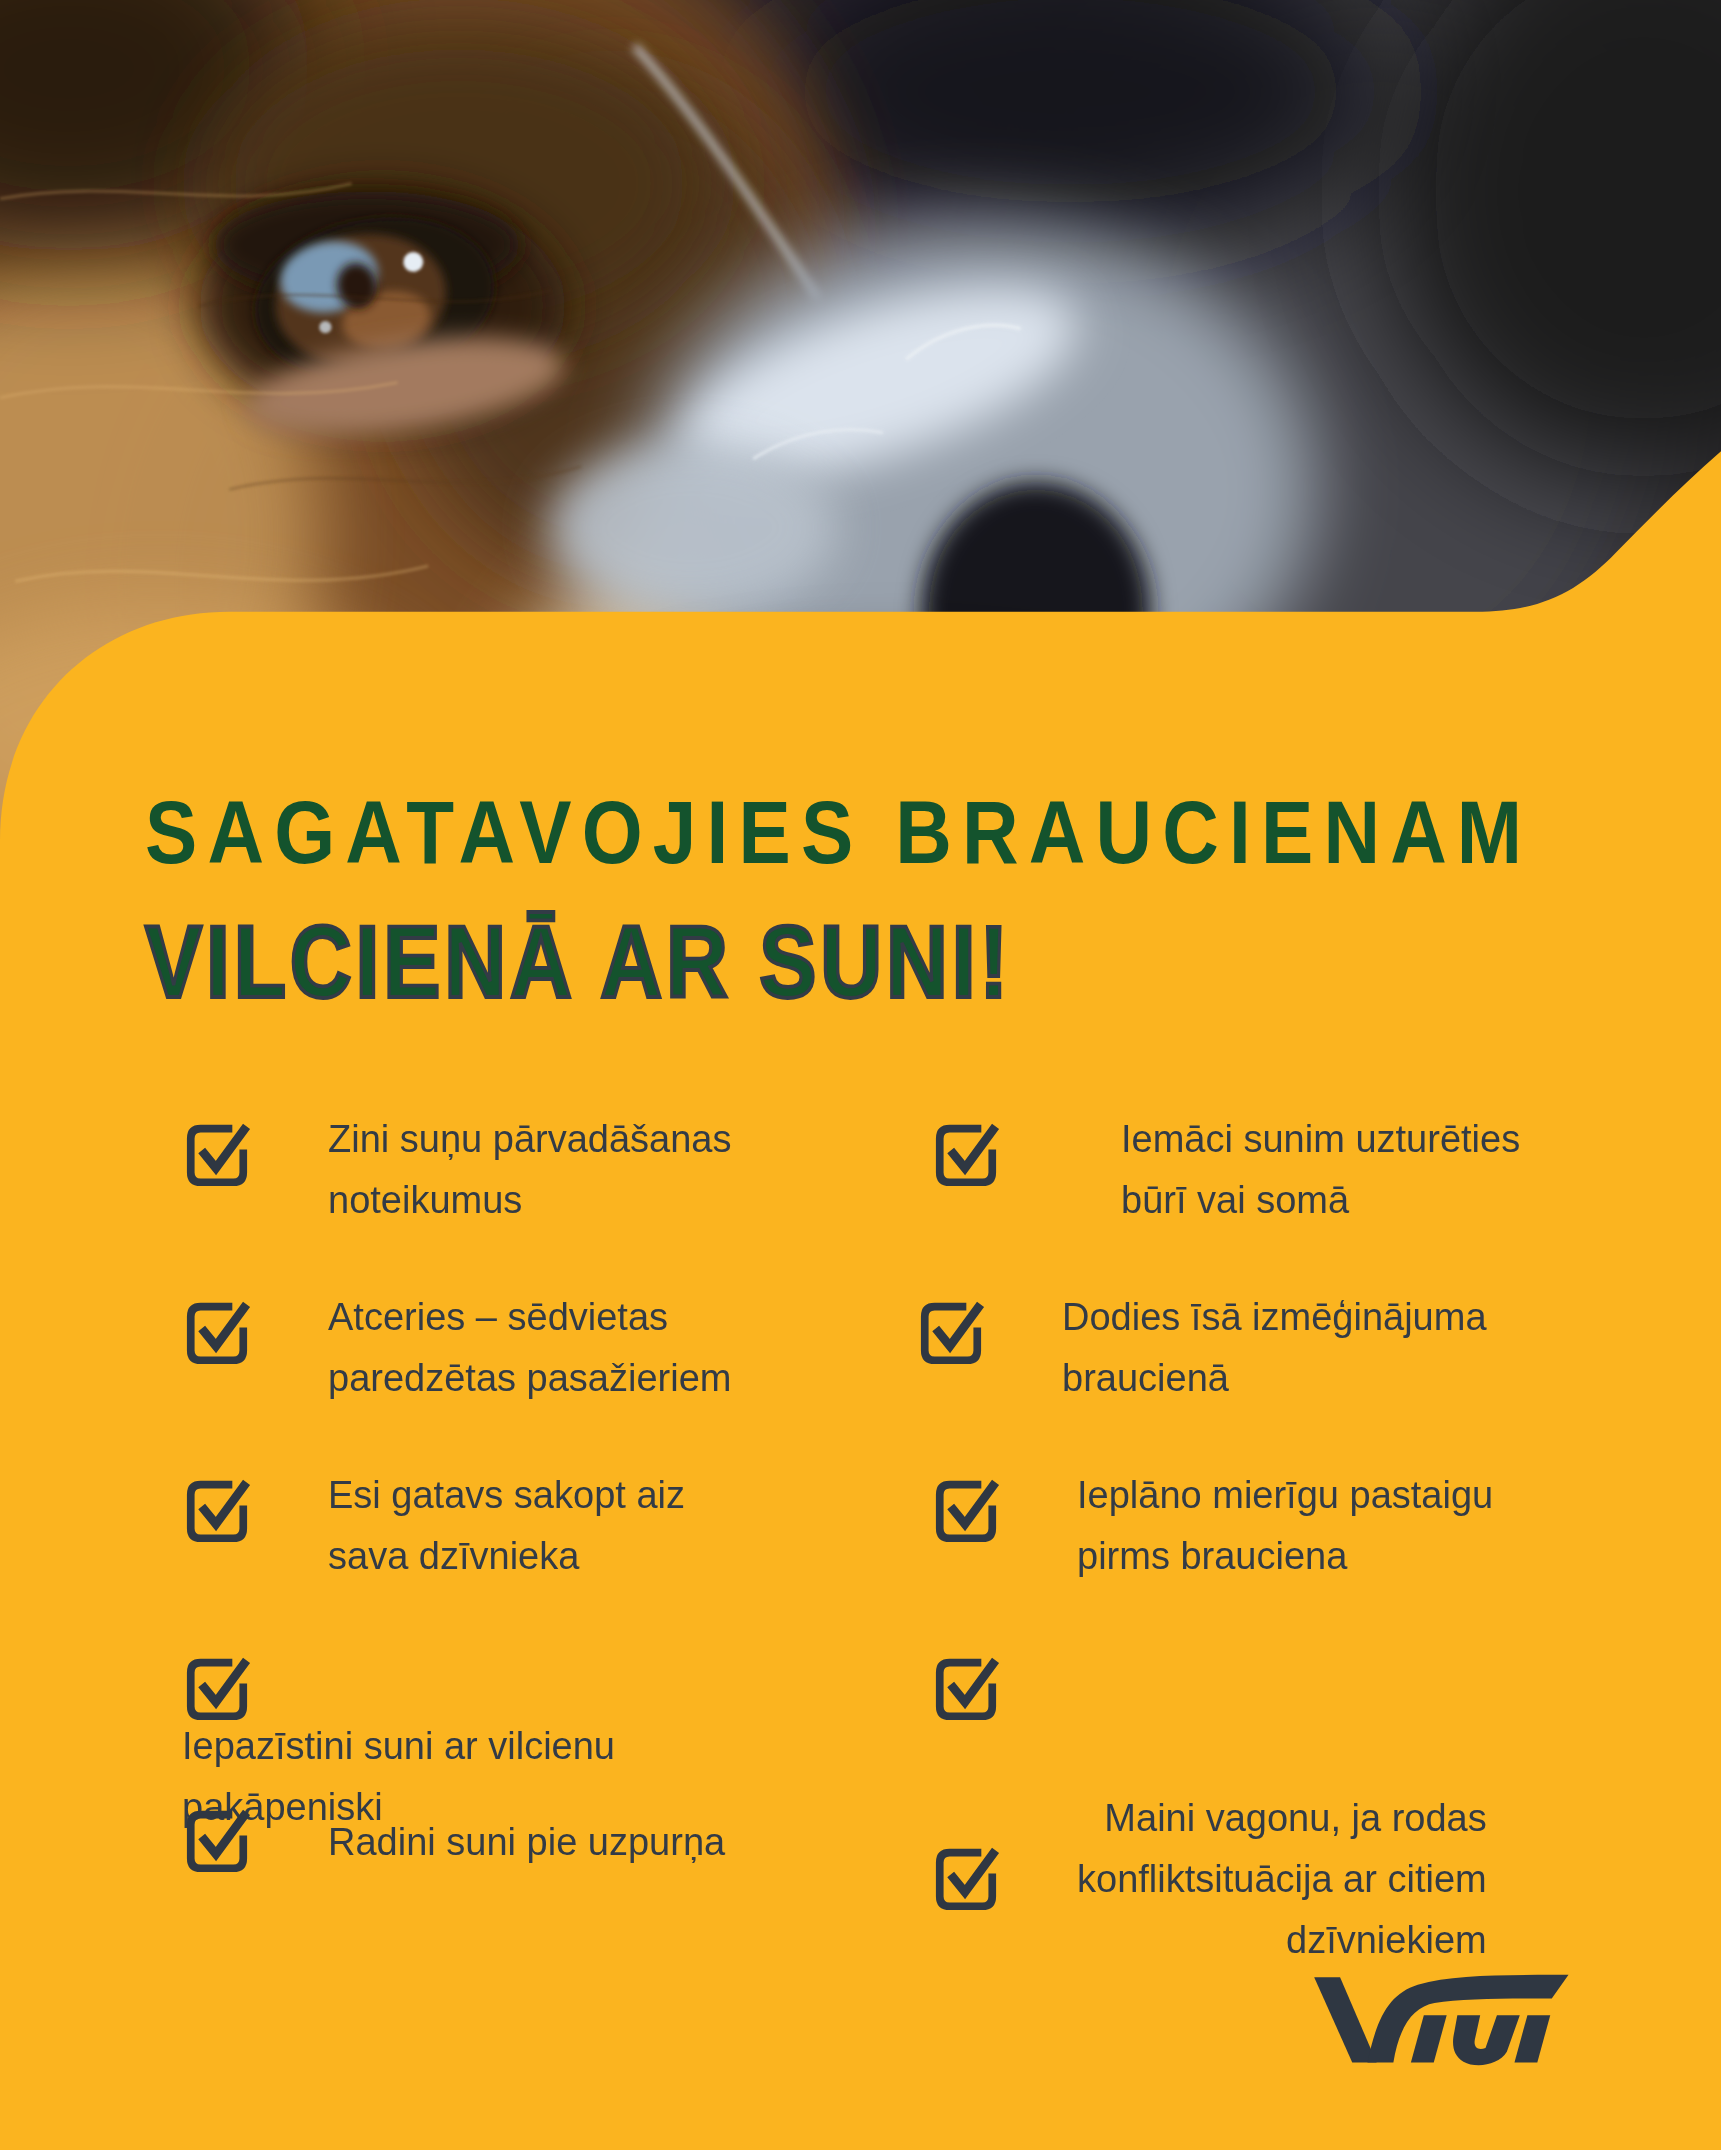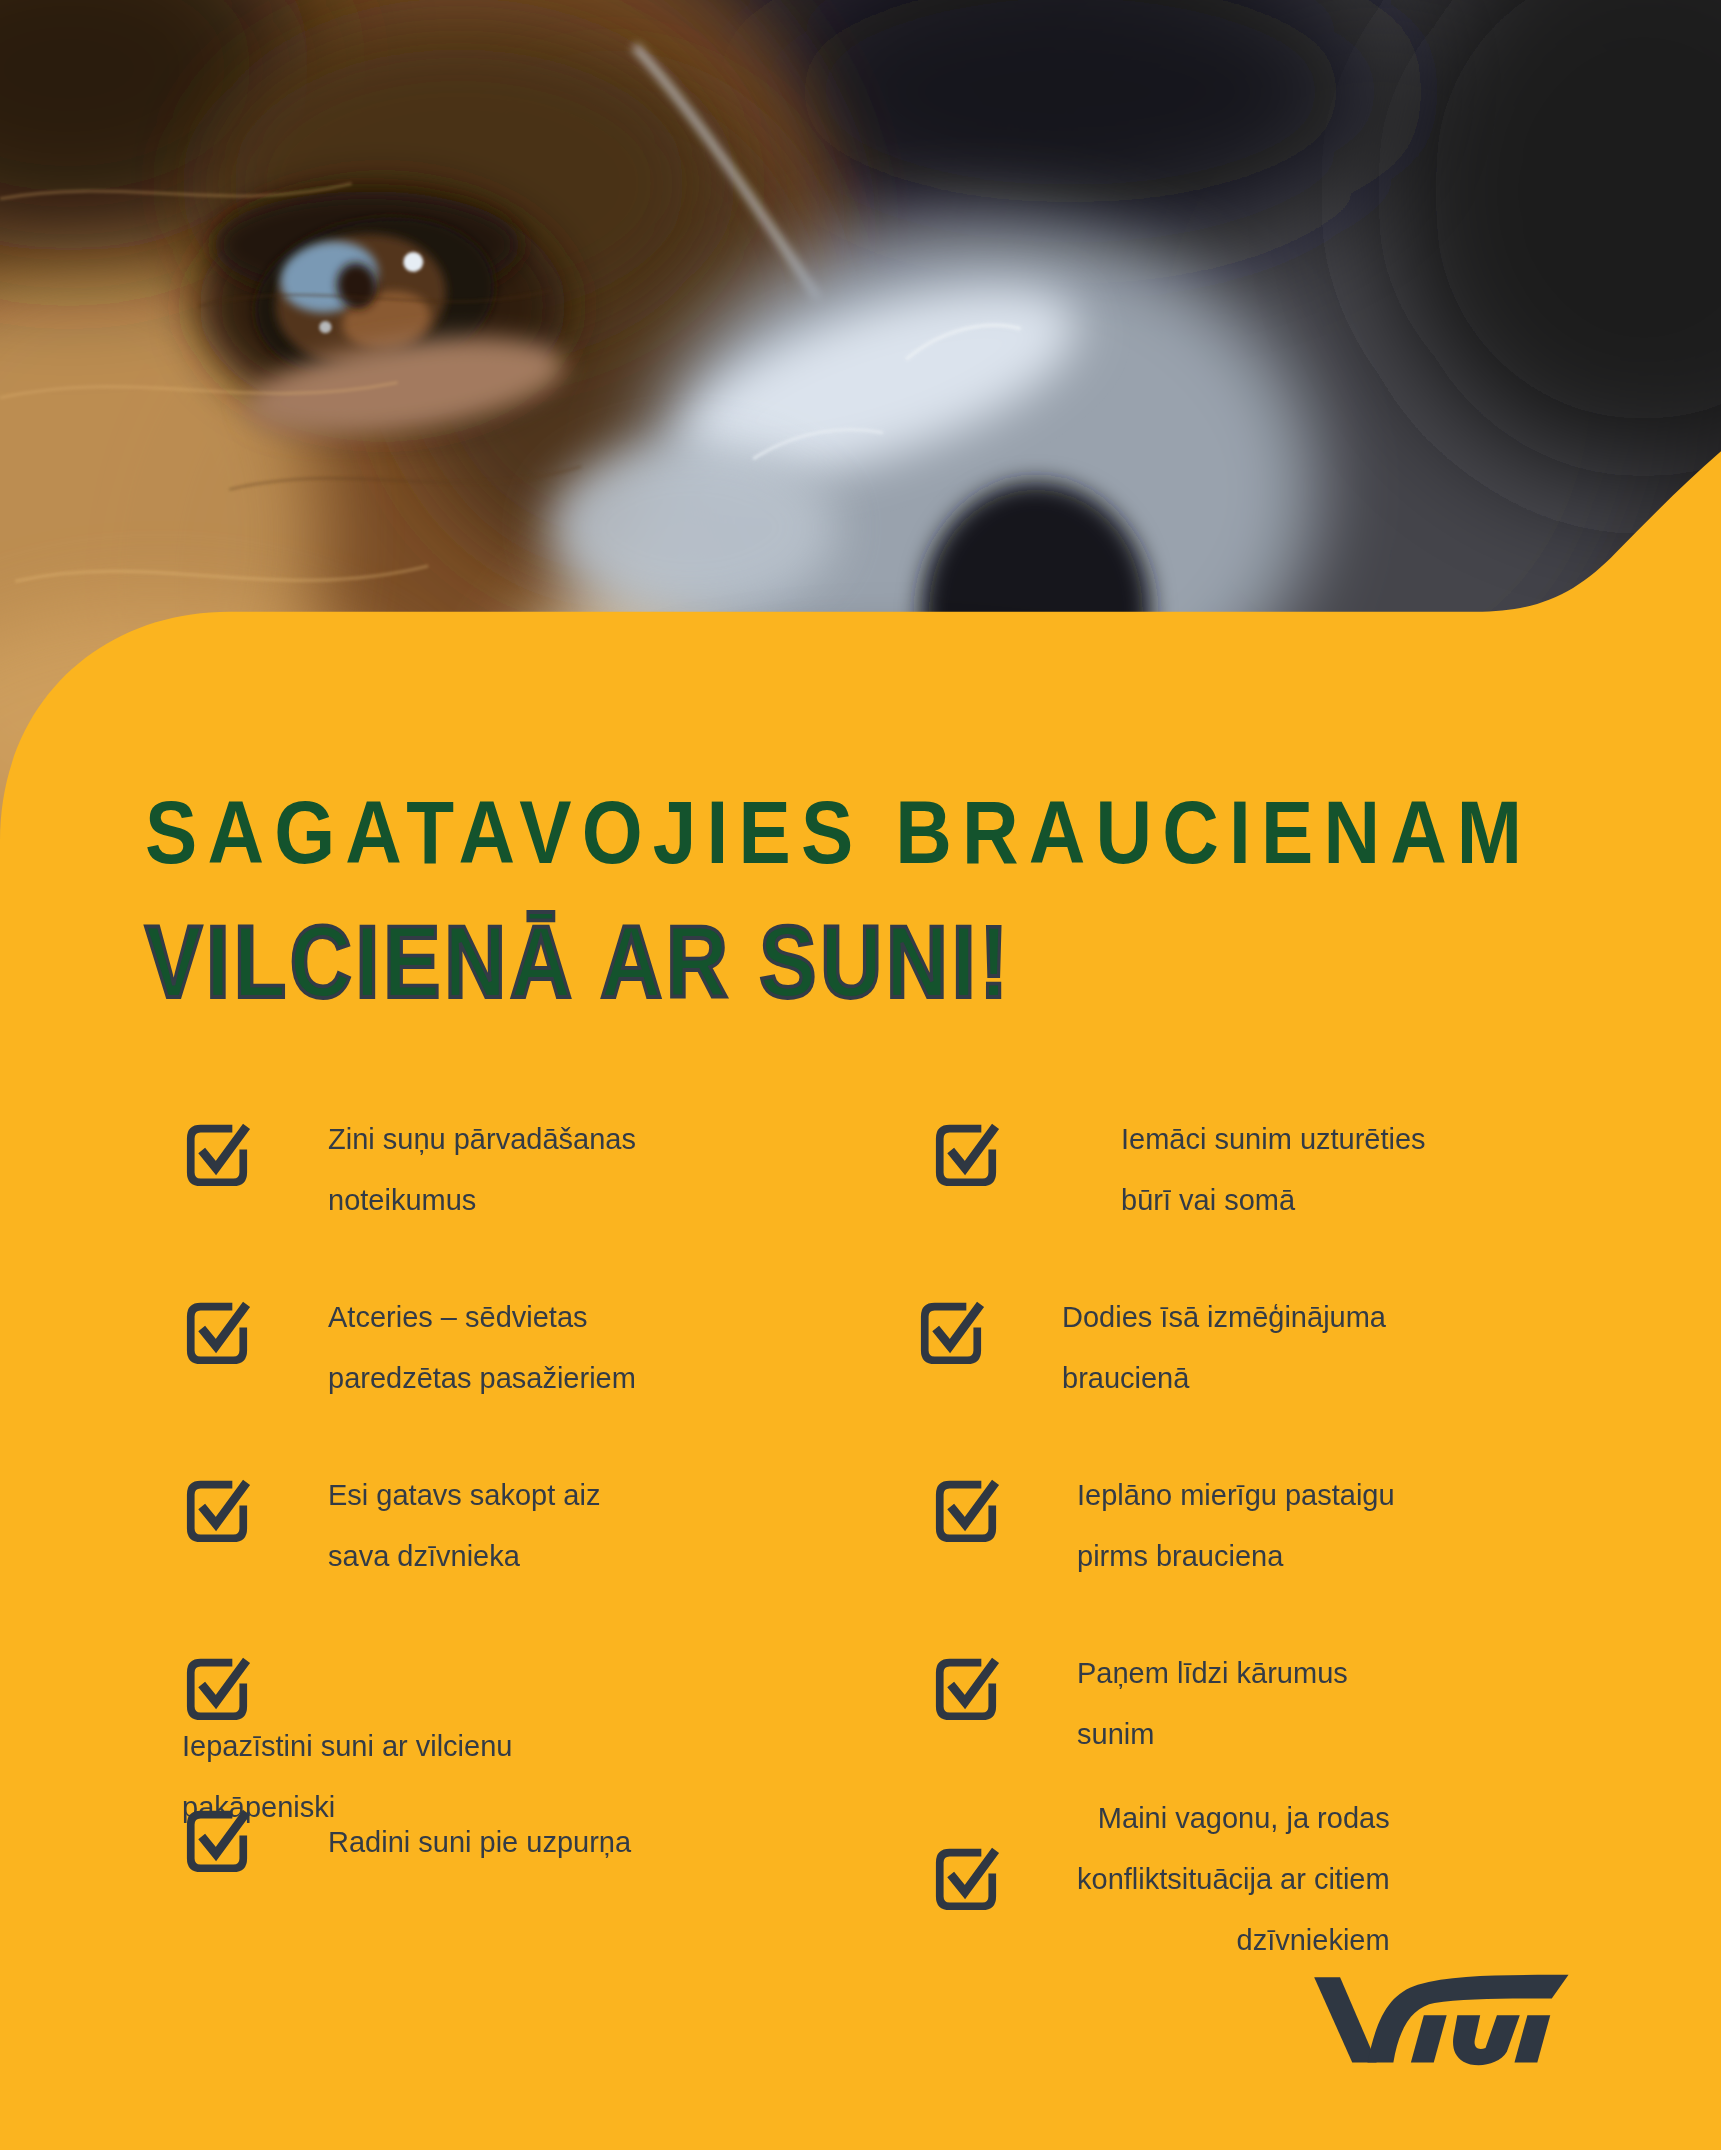--- a/index.html
+++ b/index.html
@@ -33,21 +33,21 @@
   }
 
   .check-row{
     position:absolute;
     display:flex;align-items:flex-start;
   }
   .check-row .cbx{
     width:70px;height:70px;flex:0 0 70px;margin-right:76px;margin-top:3.1px;
   }
   .check-row .itm{
-    font-size:29px;line-height:61px;color:#333B46;
+    font-size:38px;line-height:61px;color:#333B46;
     white-space:pre-line;margin-top:-9.2px;
   }
   .check-row.center-icon{align-items:center;}
   .check-row.center-icon .cbx{margin-top:0;}
   .check-row.center-icon .itm{margin-top:0;}
 
   .logo{
     position:absolute;left:1300px;top:1968px;width:269px;height:99px;
   }
   .logo svg{display:block;width:100%;height:100%;}
@@ -201,22 +201,20 @@
       <path d="M18 27 L31 43 L59 5" fill="none" stroke="#2F3742" stroke-width="8"></path>
     </svg>
   <div class="itm">Ieplāno mierīgu pastaigu
 pirms brauciena</div>
 </div>
 <div class="check-row" style="left:931px;top:1652px;">
   <svg class="cbx" viewBox="0 0 64 64">
       <path d="M46 7 H17 Q8 7 8 16 V47 Q8 56 17 56 H47 Q56 56 56 47 V26" fill="none" stroke="#2F3742" stroke-width="7"></path>
       <path d="M18 27 L31 43 L59 5" fill="none" stroke="#2F3742" stroke-width="8"></path>
     </svg>
-  <div class="itm">Paņem līdzi kārumus
-sunim</div>
 </div>
 <div class="check-row center-icon" style="left:931px;top:1788px;text-align:right;">
   <svg class="cbx" viewBox="0 0 64 64">
       <path d="M46 7 H17 Q8 7 8 16 V47 Q8 56 17 56 H47 Q56 56 56 47 V26" fill="none" stroke="#2F3742" stroke-width="7"></path>
       <path d="M18 27 L31 43 L59 5" fill="none" stroke="#2F3742" stroke-width="8"></path>
     </svg>
   <div class="itm">Maini vagonu, ja rodas
 konfliktsituācija ar citiem
 dzīvniekiem</div>
 </div>

